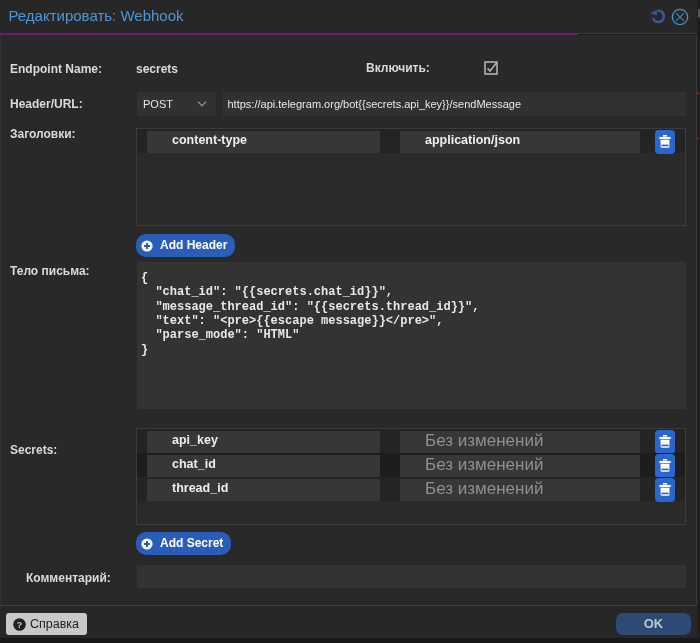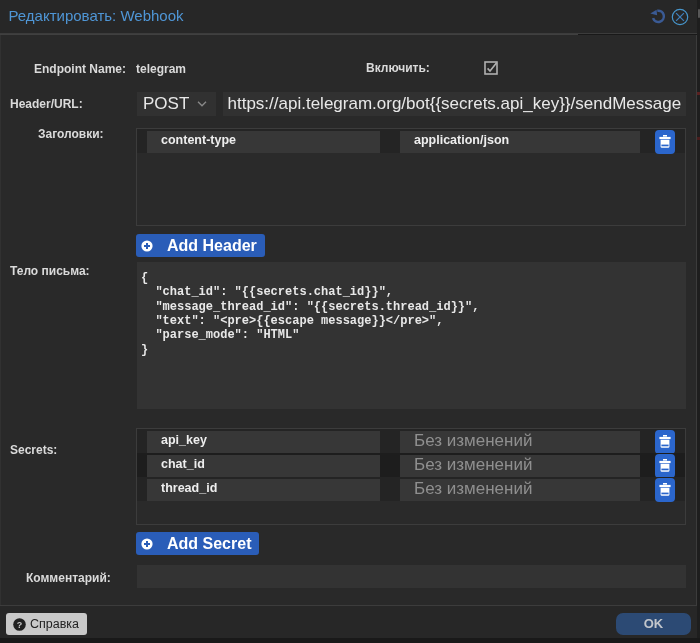--- a/index.html
+++ b/index.html
@@ -1,74 +1,74 @@
 <!DOCTYPE html>
 <html><head>
 <meta charset="utf-8">
 <style>
   * { margin:0; padding:0; box-sizing:border-box; }
   html,body { width:700px; height:643px; background:#191919; overflow:hidden;
     font-family:"Liberation Sans", sans-serif; }
   .abs { position:absolute; }
-  #dialog { position:absolute; left:0; top:0; width:578px; height:638px; background:#404040; }
+  #dialog { position:absolute; left:0; top:0; width:578px; height:638px; background:#701a75; }
   #titlebar { position:absolute; left:0; top:0; width:697px; height:34px; background:#272727; border-bottom:1px solid #3c3c3c; }
   #title { position:absolute; left:8.5px; top:7.5px; font-size:15px; color:#4f96d6; line-height:16px; }
   #content { position:absolute; left:0; top:35px; width:697px; height:570px; background:#292929; border-left:1px solid #313131; border-right:1px solid #3c3c3c; }
   .label { position:absolute; font-size:12px; font-weight:bold; color:#dadada; line-height:14px; }
-  .input { position:absolute; background:#313131; color:#e8e8e8; font-size:17px; line-height:24px;
+  .input { position:absolute; background:#313131; color:#e8e8e8; font-size:11px; line-height:24px;
            padding-left:4.5px; white-space:nowrap; overflow:hidden; }
   .tbl { position:absolute; left:136px; width:550px; background:#2a2a2a; border:1px solid #3c3c3c; }
   .trow { position:relative; width:100%; height:24px; background:#242424; }
   .trow:nth-child(even) { background:#1d1d1d; }
   .cell { position:absolute; top:1.5px; height:22px; background:#373737; color:#eeeeee;
-          font-weight:bold; font-size:12.5px; line-height:19.5px; padding-left:14px; overflow:hidden; white-space:nowrap; }
+          font-weight:bold; font-size:12.5px; line-height:19.5px; padding-left:25px; overflow:hidden; white-space:nowrap; }
   .cname { left:10px; width:233px; }
   .cval  { left:263px; width:240px; }
   .ph    { color:#8f8f8f; font-weight:normal; font-size:17px; }
   .trash { position:absolute; left:518px; top:1px; width:20px; height:23.5px;
            background:#2b66cc; border-radius:4px; }
   .trash svg { position:absolute; left:4px; top:5px; }
-  .addbtn { position:absolute; left:136px; height:23px; background:#2a5db8; border-radius:3px;
-            color:#fff; font-weight:bold; font-size:16px; line-height:23px; padding:0 8px 0 31px; }
+  .addbtn { position:absolute; left:136px; height:23px; background:#2a5db8; border-radius:10px;
+            color:#fff; font-weight:bold; font-size:12px; line-height:23px; padding:0 8px 0 24px; }
   .addbtn svg { position:absolute; left:5px; top:6px; }
   #footer { position:absolute; left:0; top:605px; width:697px; height:33px; background:#272727; border-top:1px solid #3c3c3c; }
   #gutter { position:absolute; left:697px; top:0; width:3px; height:638px; background:#1e1e1e; }
 </style>
 </head>
 <body>
 <div id="dialog">
   <div id="titlebar">
     <div id="title">Редактировать: Webhook</div>
     <svg class="abs" style="left:650px; top:8px;" width="16" height="16" viewBox="0 0 16 16">
       <path d="M 7.3 2.8 A 5.6 5.6 0 1 1 3.0 10.2" fill="none" stroke="#3a5a94" stroke-width="2.5"></path>
       <path d="M 0.3 5.4 L 6.6 1.7 L 7.1 7.2 Z" fill="#3a5a94"></path>
     </svg>
     <svg class="abs" style="left:671px; top:7.5px;" width="18" height="18" viewBox="0 0 18 18">
       <circle cx="9" cy="9" r="7.7" fill="none" stroke="#4796cc" stroke-width="1.2"></circle>
       <path d="M 5.1 5.1 L 12.9 12.9 M 12.9 5.1 L 5.1 12.9" stroke="#3f7fba" stroke-width="1.25"></path>
     </svg>
   </div>
   <div id="content"></div>
 
-  <div class="label" style="left:10px; top:62px;margin-left:24px;">Endpoint Name:</div>
-  <div class="label" style="left:136px; top:62px;">telegram</div>
+  <div class="label" style="left:10px; top:62px;">Endpoint Name:</div>
+  <div class="label" style="left:136px; top:62px;">secrets</div>
   <div class="label" style="left:366px; top:61px;">Включить:</div>
   <svg class="abs" style="left:484px; top:61px;" width="14" height="14" viewBox="0 0 14 14">
     <rect x="1" y="1" width="12" height="12" fill="none" stroke="#b0b0b0" stroke-width="1.6"></rect>
     <path d="M 3.6 7.4 L 6 10 L 12.6 1.8" fill="none" stroke="#b0b0b0" stroke-width="1.6"></path>
   </svg>
 
   <div class="label" style="left:10px; top:97px;">Header/URL:</div>
   <div class="input" style="left:137px; top:92px; width:79px; height:24px; padding-left:6px;">POST</div>
   <svg class="abs" style="left:197px; top:101px;" width="10" height="6" viewBox="0 0 10 6">
     <path d="M 1 0.8 L 5 4.8 L 9 0.8" fill="none" stroke="#8a8a8a" stroke-width="1.3"></path>
   </svg>
   <div class="input" style="left:223px; top:92px; width:463px; height:24px;">https://api.telegram.org/bot{{secrets.api_key}}/sendMessage</div>
 
-  <div class="label" style="left:10px; top:126.5px;margin-left:28px;">Заголовки:</div>
+  <div class="label" style="left:10px; top:126.5px;">Заголовки:</div>
   <div class="tbl" style="top:128px; height:98px;">
     <div class="trow">
       <div class="cell cname">content-type</div>
       <div class="cell cval">application/json</div>
       <div class="trash">
           <svg width="12" height="13" viewBox="0 0 12 13">
         <path d="M 4 0 H 8 V 1.6 H 4 Z" fill="#fff"></path>
         <path d="M 0.4 1.9 H 11.6 V 4.1 H 0.4 Z" fill="#fff"></path>
         <path d="M 1.6 4.8 H 10.4 V 11.6 Q 10.4 12.8 9.2 12.8 H 2.8 Q 1.6 12.8 1.6 11.6 Z" fill="#fff"></path>
         <rect x="2.4" y="9.6" width="7.2" height="1.7" fill="#2b66cc"></rect>

